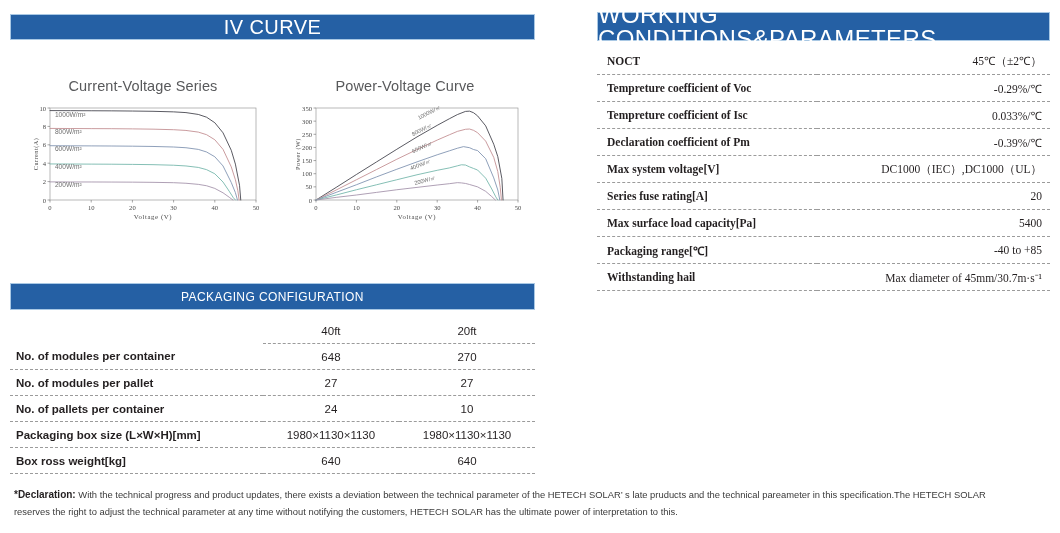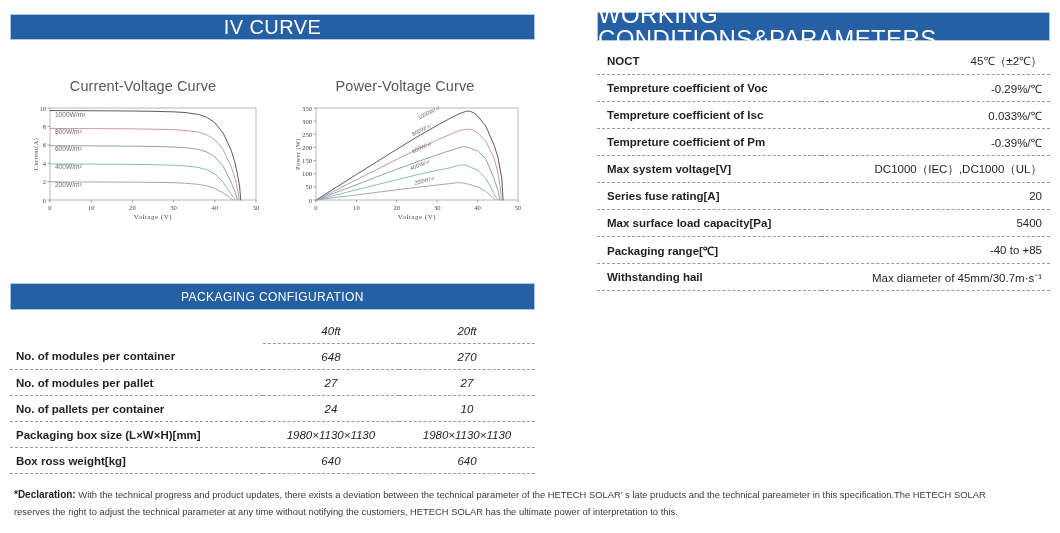--- a/index.html
+++ b/index.html
@@ -42,29 +42,29 @@
   .dtable{position:absolute;border-collapse:collapse;}
   .dtable td{
     padding:0;vertical-align:middle;
     border-bottom:1px dashed #9b9b9b;
     font-size:11px;
   }
   .dtable tr:first-child td{border-top:0;}
 
   
   #wc-table{left:597px;top:48px;width:453px;}
-  #wc-table td{height:26px;font-size:11.5px;color:#231f20;}
+  #wc-table td{height:26px;font-size:11.5px;color:#231f20;font-family:Liberation Serif, serif;}
   #wc-table td.k{font-weight:bold;padding-left:10px;text-align:left;}
   #wc-table td.v{text-align:right;padding-right:8px;font-weight:400;}
 
   
   #pack-table{left:10px;top:318px;width:525px;}
   #pack-table td{height:25px;font-size:11.5px;}
   #pack-table td.k{font-weight:bold;padding-left:6px;text-align:left;width:232px;}
-  #pack-table td.c{text-align:center;font-weight:400;width:128px;font-style:italic;}
+  #pack-table td.c{text-align:center;font-weight:400;width:128px;}
   #pack-table tr.hdr td{border-bottom:1px dashed #9b9b9b;font-weight:400;}
   #pack-table tr.hdr td.k{border-bottom:0;}
   #pack-table tr.hdr td.c{font-size:11.5px;}
   #pack-table tr.last td{border-bottom:1px dashed #9b9b9b;}
 
   
   #declaration{
     position:absolute;left:14px;top:487px;width:1000px;
     font-size:9.4px;line-height:1.65;color:#3a3a3a;
   }
@@ -75,21 +75,21 @@
 
 <div class="page">
 
   <div class="bar" id="bar-iv">
     <span>IV CURVE</span>
   </div>
 
   <div class="charts">
 
     <div class="chart-block" id="chart-iv">
-      <p class="chart-title">Current-Voltage Curve</p>
+      <p class="chart-title">Current-Voltage Series</p>
       <svg class="chart-svg" id="svg-iv" width="238" height="120" viewBox="0 0 238 120">
           <rect x="26" y="6" width="206" height="92" fill="#ffffff" stroke="#9b9b9b" stroke-width="0.7"></rect>
           <line x1="26" y1="98" x2="23.5" y2="98" stroke="#6b6b6b" stroke-width="0.6"></line>
           <text x="22" y="100.6" text-anchor="end" font-size="6.6" fill="#4a4a4a" font-family="&quot;Liberation Serif&quot;, serif">0</text>
           <line x1="26" y1="79.6" x2="23.5" y2="79.6" stroke="#6b6b6b" stroke-width="0.6"></line>
           <text x="22" y="82.19999999999999" text-anchor="end" font-size="6.6" fill="#4a4a4a" font-family="&quot;Liberation Serif&quot;, serif">2</text>
           <line x1="26" y1="61.199999999999996" x2="23.5" y2="61.199999999999996" stroke="#6b6b6b" stroke-width="0.6"></line>
           <text x="22" y="63.8" text-anchor="end" font-size="6.6" fill="#4a4a4a" font-family="&quot;Liberation Serif&quot;, serif">4</text>
           <line x1="26" y1="42.800000000000004" x2="23.5" y2="42.800000000000004" stroke="#6b6b6b" stroke-width="0.6"></line>
           <text x="22" y="45.400000000000006" text-anchor="end" font-size="6.6" fill="#4a4a4a" font-family="&quot;Liberation Serif&quot;, serif">6</text>
@@ -224,21 +224,21 @@
         </tr>
         <tr>
           <td class="k">Tempreture coefficient of Voc</td>
           <td class="v">-0.29%/℃</td>
         </tr>
         <tr>
           <td class="k">Tempreture coefficient of Isc</td>
           <td class="v">0.033%/℃</td>
         </tr>
         <tr>
-          <td class="k">Tempreture coefficient of Pm</td>
+          <td class="k">Declaration coefficient of Pm</td>
           <td class="v">-0.39%/℃</td>
         </tr>
         <tr>
           <td class="k">Max system voltage[V]</td>
           <td class="v">DC1000（IEC）,DC1000（UL）</td>
         </tr>
         <tr>
           <td class="k">Series fuse rating[A]</td>
           <td class="v">20</td>
         </tr>

